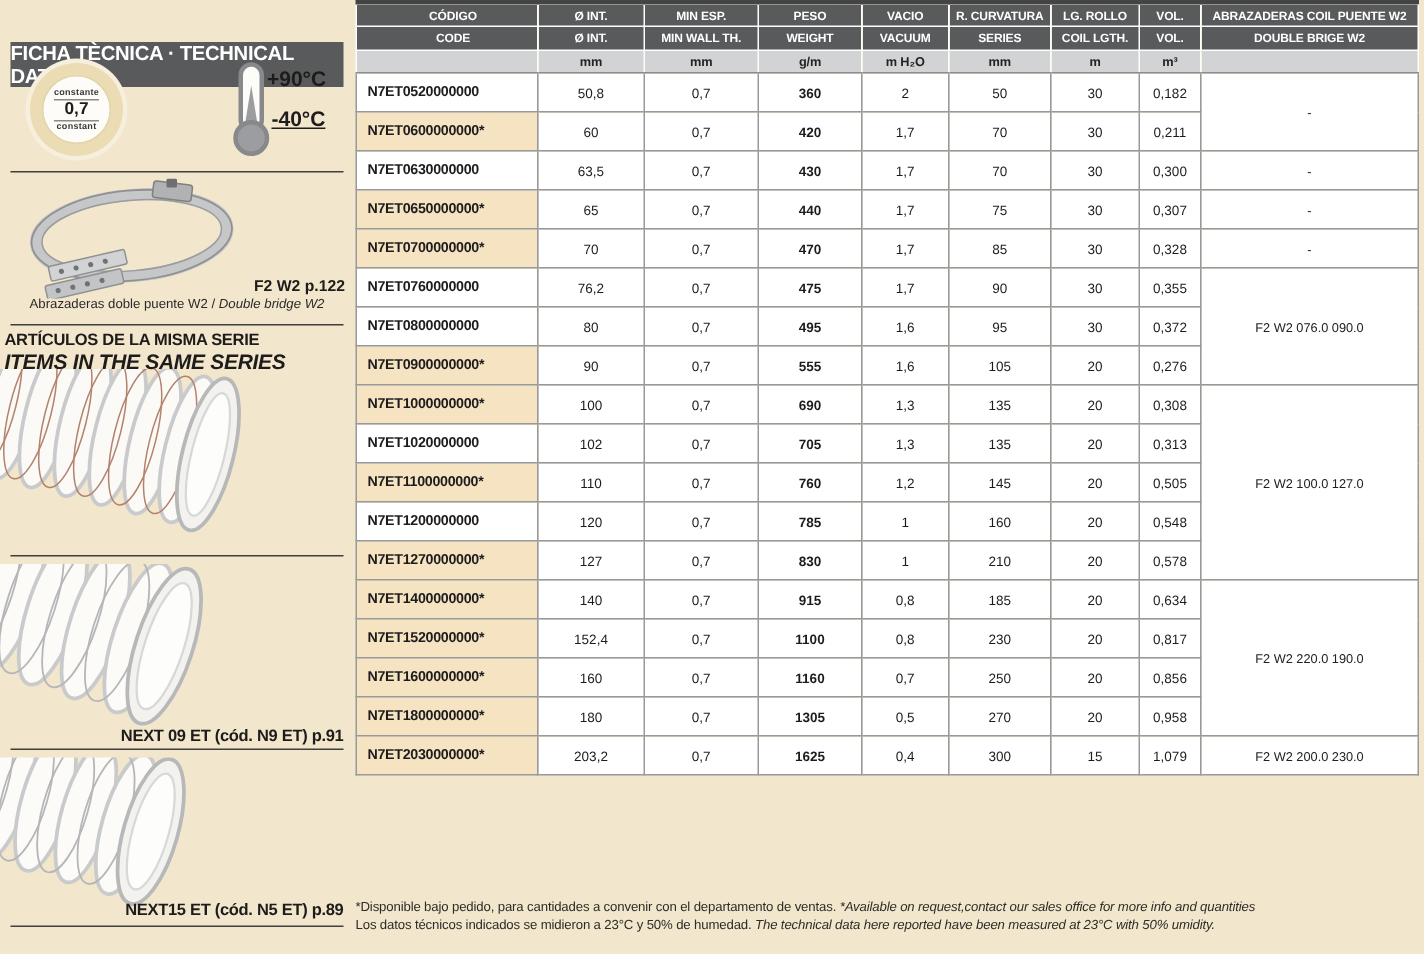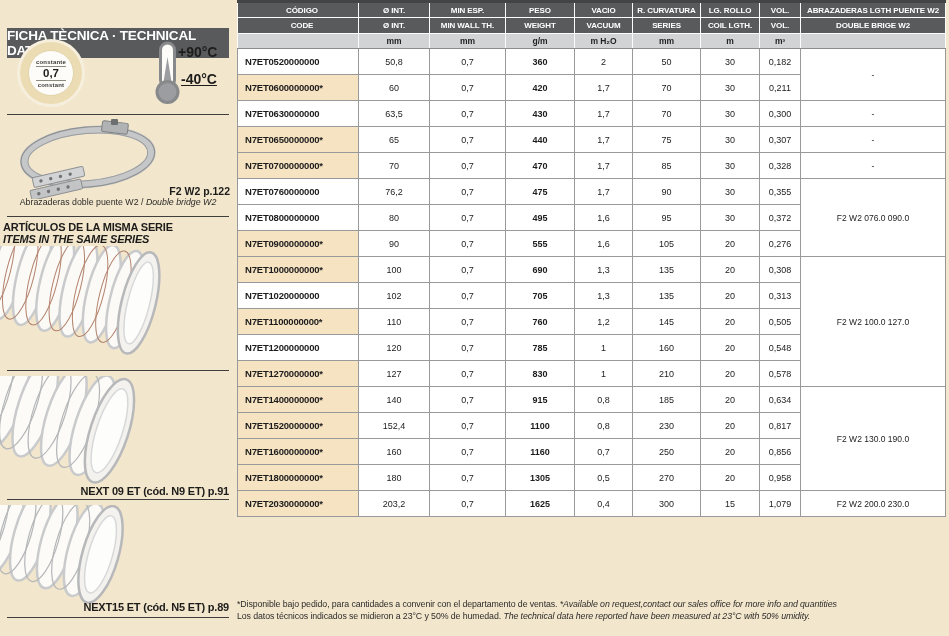--- a/index.html
+++ b/index.html
@@ -22,21 +22,21 @@
   .temp-max { position:absolute; left:178px; top:44px; font-weight:bold; font-size:14px; }
   .temp-min { position:absolute; left:181px; top:71px; font-weight:bold; font-size:14px;text-decoration:underline; }
   .rule { position:absolute; left:7px; width:222px; border-top:1.5px solid #403f3d; }
   .r1 { top:114px; } .r2 { top:216px; } .r3 { top:370px; } .r4 { top:499px; } .r5 { top:617px; }
   .clamp { position:absolute; left:8px; top:119px; }
   .clamp-ref { position:absolute; left:110px; top:185px; width:120px; text-align:right;
     font-weight:bold; font-size:10.5px; }
   .clamp-caption { position:absolute; left:2px; top:197px; width:232px; text-align:center; font-size:8.8px; color:#2c2a27; }
   .clamp-caption i { font-style:italic; }
   .series-title { position:absolute; left:3px; top:221px; font-weight:bold; font-size:11px; letter-spacing:-0.2px; }
-  .series-sub { position:absolute; left:3px; top:233px; font-weight:bold; font-style:italic; font-size:11px; letter-spacing:-0.2px; }
+  .series-sub { position:absolute; left:3px; top:233px; font-weight:bold; font-style:italic; font-size:14px; letter-spacing:-0.2px; }
   .hose { position:absolute; }
   .hose1 { left:0; top:246px; } .hose2 { left:0; top:376px; } .hose3 { left:0; top:505px; }
   .hose-label { position:absolute; right:8px; width:220px; text-align:right; font-weight:bold; font-size:11px; letter-spacing:-0.2px; }
   .hl1 { top:351px; } .hl2 { top:485px; } .hl3 { top:601px; }
 
   
   .spec-table { position:absolute; left:237px; top:0; width:708px; border-collapse:collapse;
     table-layout:fixed; border:1px solid #8a8c8e; border-top:3px solid #434445; }
   .spec-table td { overflow:hidden; white-space:nowrap; }
   .spec-table thead td { background:#595a5c; color:#fff; font-weight:bold; font-size:8px;
@@ -200,21 +200,21 @@
     <thead id="thead">
         <tr>
           <td class="left">CÓDIGO</td>
           <td>Ø INT.</td>
           <td>MIN ESP.</td>
           <td>PESO</td>
           <td>VACIO</td>
           <td>R. CURVATURA</td>
           <td>LG. ROLLO</td>
           <td>VOL.</td>
-          <td>ABRAZADERAS LGTH PUENTE W2</td>
+          <td>ABRAZADERAS COIL PUENTE W2</td>
         </tr>
         <tr>
           <td class="left">CODE</td>
           <td>Ø INT.</td>
           <td>MIN WALL TH.</td>
           <td>WEIGHT</td>
           <td>VACUUM</td>
           <td>SERIES</td>
           <td>COIL LGTH.</td>
           <td>VOL.</td>
@@ -371,21 +371,21 @@
         </tr>
         <tr>
           <td class="code tan">N7ET1400000000*</td>
           <td class="val">140</td>
           <td class="val">0,7</td>
           <td class="val bold">915</td>
           <td class="val">0,8</td>
           <td class="val">185</td>
           <td class="val">20</td>
           <td class="val">0,634</td>
-          <td class="w2" rowspan="4">F2 W2 130.0 190.0</td>
+          <td class="w2" rowspan="4">F2 W2 220.0 190.0</td>
         </tr>
         <tr>
           <td class="code tan">N7ET1520000000*</td>
           <td class="val">152,4</td>
           <td class="val">0,7</td>
           <td class="val bold">1100</td>
           <td class="val">0,8</td>
           <td class="val">230</td>
           <td class="val">20</td>
           <td class="val">0,817</td>

